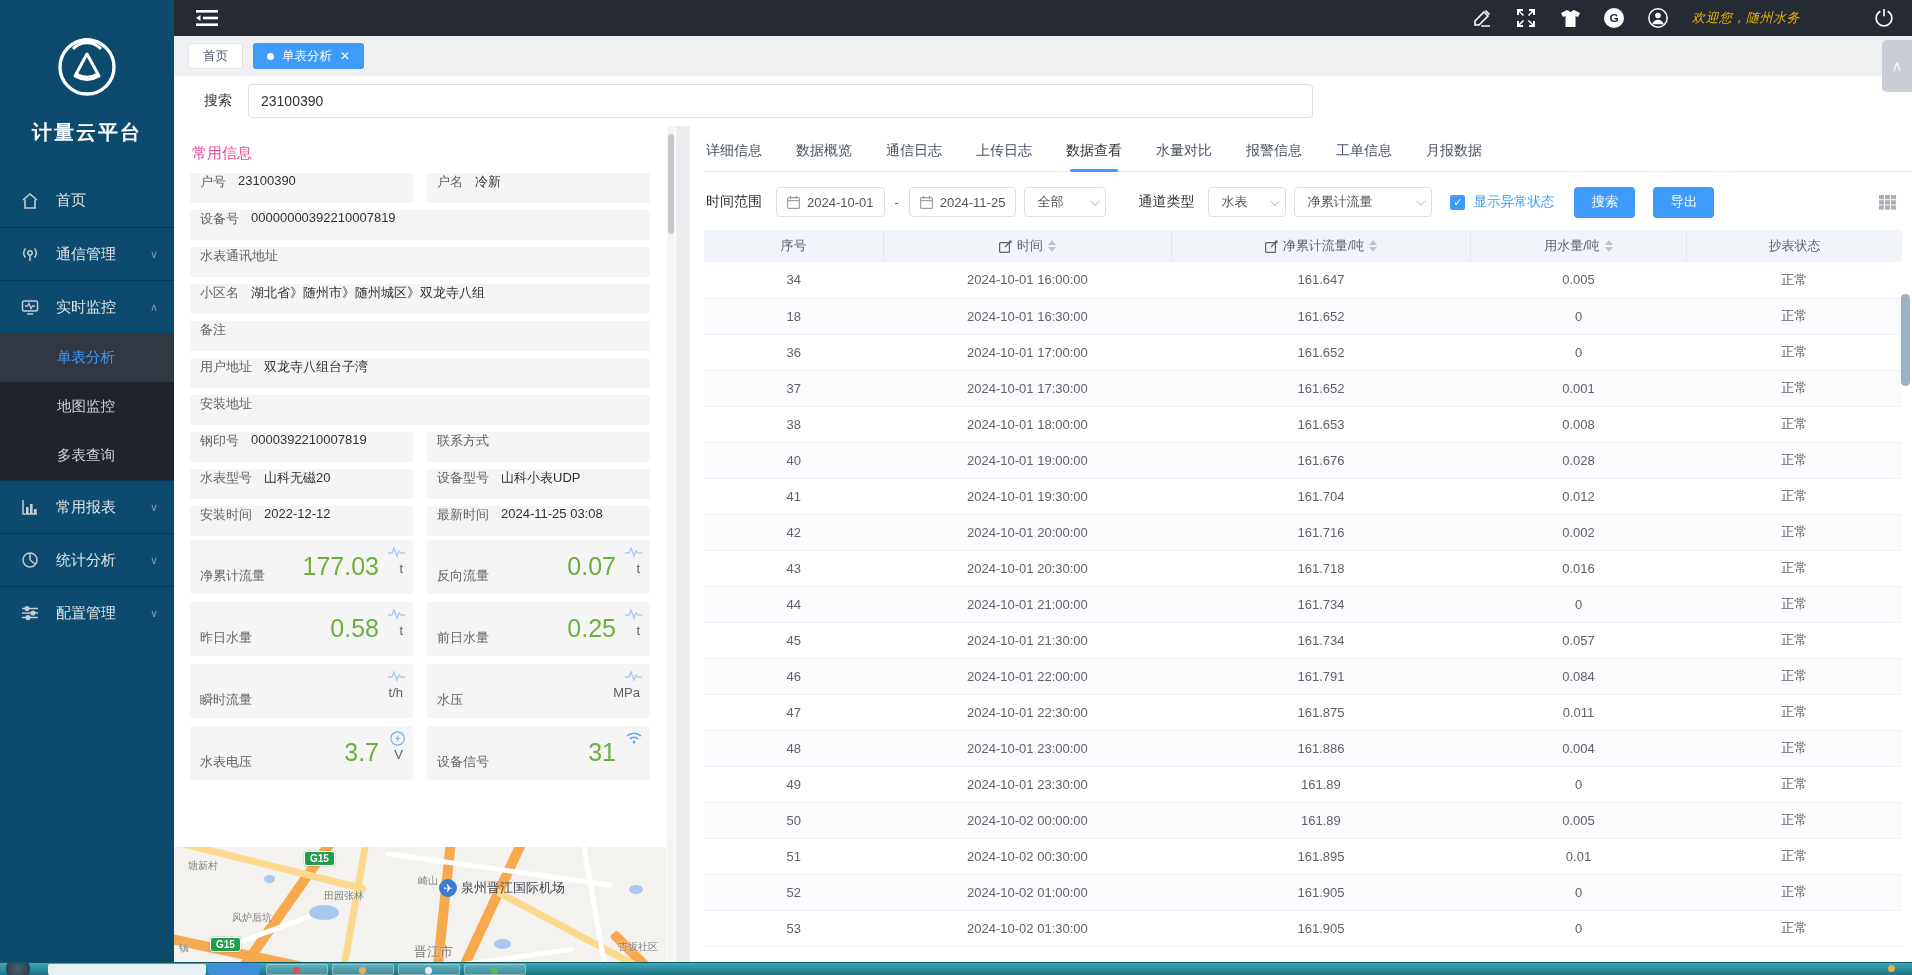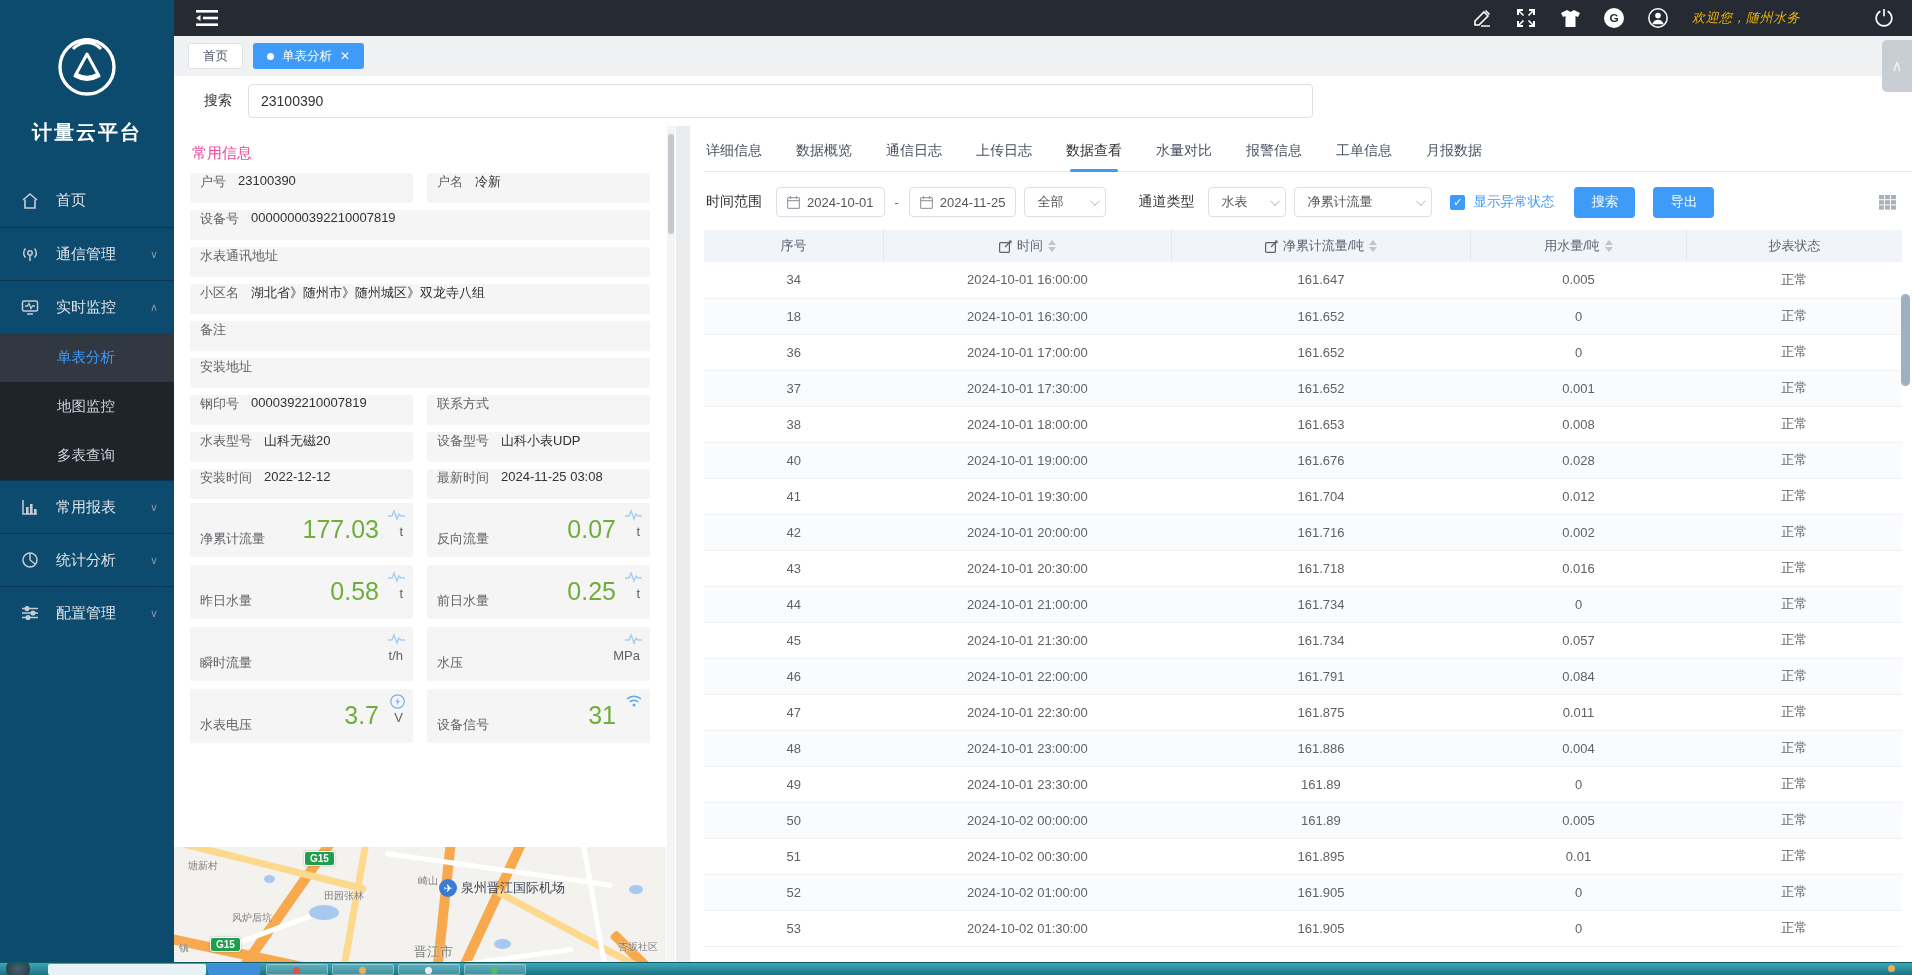--- a/index.html
+++ b/index.html
@@ -310,20 +310,24 @@
             <span class="f-label">水表通讯地址</span>
             <span class="f-value"></span>
           </div>
         <div class="fieldbox full">
             <span class="f-label">小区名</span>
             <span class="f-value">湖北省》随州市》随州城区》双龙寺八组</span>
           </div>
         <div class="fieldbox full">
             <span class="f-label">备注</span>
             <span class="f-value"></span>
+          </div>
+        <div class="fieldbox full">
+            <span class="f-label">用户地址</span>
+            <span class="f-value">双龙寺八组台子湾</span>
           </div>
         <div class="fieldbox full">
             <span class="f-label">安装地址</span>
             <span class="f-value"></span>
           </div>
         <div class="fieldbox half">
             <span class="f-label">钢印号</span>
             <span class="f-value">0000392210007819</span>
           </div>
         <div class="fieldbox half">

